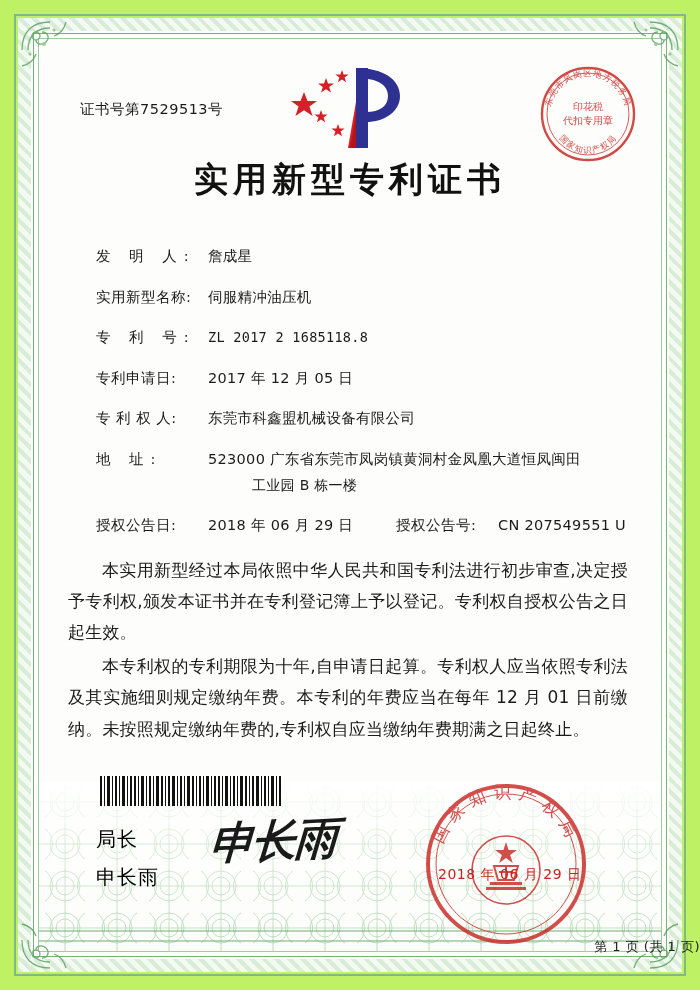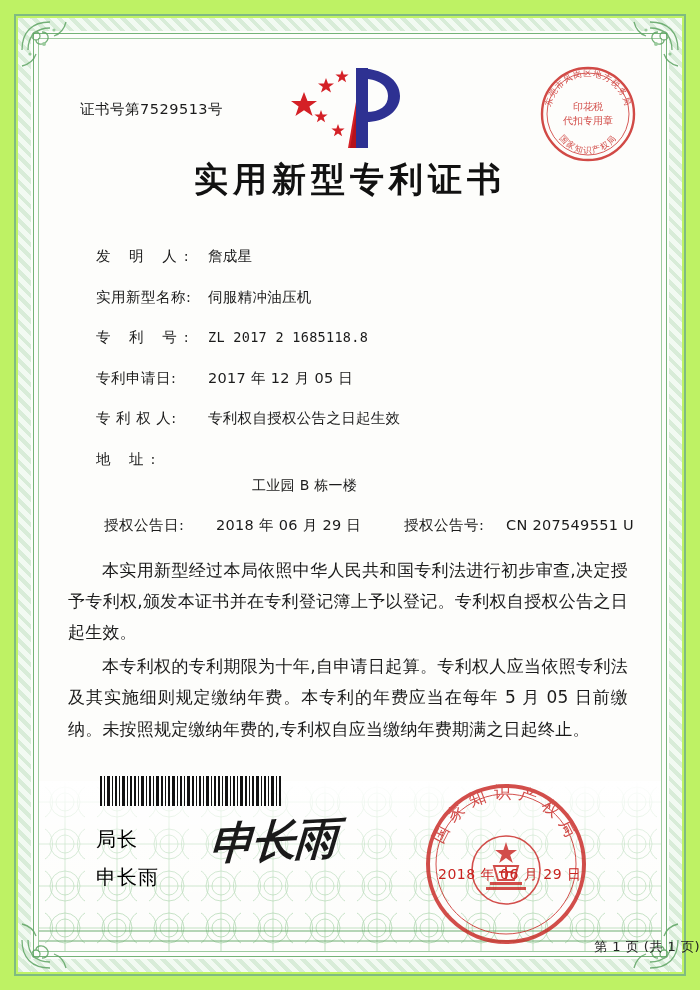--- a/index.html
+++ b/index.html
@@ -149,21 +149,21 @@
   }
 
   .two-col {
     display: flex;
     margin-bottom: 22px;
   }
   .two-col .col {
     display: flex;
     align-items: baseline;
   }
-  .two-col .col.left { width: 300px; margin-left: 8px; }
+  .two-col .col.left { width: 300px; }
   .two-col .col .f-label { width: 112px; flex: 0 0 112px; }
   .two-col .col.right .f-label { width: 102px; flex: 0 0 102px; }
 
   
   .paras {
     margin: 22px 20px 0 16px;
     font-size: 17px;
     line-height: 1.85;
     text-align: justify;
     letter-spacing: 0.2px;
@@ -334,44 +334,45 @@
         <div class="f-value mono">ZL 2017 2 1685118.8</div>
       </div>
 
       <div class="field-row">
         <div class="f-label">专利申请日:</div>
         <div class="f-value">2017 年 12 月 05 日</div>
       </div>
 
       <div class="field-row">
         <div class="f-label">专 利 权 人:</div>
-        <div class="f-value">专利权自授权公告之日起生效</div>
+        <div class="f-value">东莞市科鑫盟机械设备有限公司</div>
       </div>
 
       <div class="field-row">
         <div class="f-label spaced">地  址:</div>
+        <div class="f-value">523000  广东省东莞市凤岗镇黄洞村金凤凰大道恒凤闽田</div>
       </div>
 
       <div class="addr-line2">工业园 B 栋一楼</div>
 
       <div class="two-col">
         <div class="col left">
           <div class="f-label">授权公告日:</div>
           <div class="f-value">2018 年 06 月 29 日</div>
         </div>
         <div class="col right">
           <div class="f-label">授权公告号:</div>
           <div class="f-value">CN 207549551 U</div>
         </div>
       </div>
     </div>
 
     <div class="paras">
       <p>本实用新型经过本局依照中华人民共和国专利法进行初步审查,决定授予专利权,颁发本证书并在专利登记簿上予以登记。专利权自授权公告之日起生效。</p>
-      <p>本专利权的专利期限为十年,自申请日起算。专利权人应当依照专利法及其实施细则规定缴纳年费。本专利的年费应当在每年 5 月 05 日前缴纳。未按照规定缴纳年费的,专利权自应当缴纳年费期满之日起终止。</p>
+      <p>本专利权的专利期限为十年,自申请日起算。专利权人应当依照专利法及其实施细则规定缴纳年费。本专利的年费应当在每年 12 月 01 日前缴纳。未按照规定缴纳年费的,专利权自应当缴纳年费期满之日起终止。</p>
     </div>
   </div>
 
   <svg class="emblem" viewBox="0 0 124 92">
     <g fill="#d42026">
       <polygon points="16,30 19.5,39 29,39 21.4,44.6 24.6,54 16,48.2 7.4,54 10.6,44.6 3,39 12.5,39"></polygon>
       <polygon points="38,16 40,21.5 46,21.5 41.2,25 43,30.6 38,27.2 33,30.6 34.8,25 30,21.5 36,21.5"></polygon>
       <polygon points="54,8 55.6,12.6 60.6,12.6 56.6,15.6 58.1,20.3 54,17.4 49.9,20.3 51.4,15.6 47.4,12.6 52.4,12.6"></polygon>
       <polygon points="33,48 34.6,52.6 39.6,52.6 35.6,55.6 37.1,60.3 33,57.4 28.9,60.3 30.4,55.6 26.4,52.6 31.4,52.6"></polygon>
       <polygon points="50,62 51.6,66.6 56.6,66.6 52.6,69.6 54.1,74.3 50,71.4 45.9,74.3 47.4,69.6 43.4,66.6 48.4,66.6"></polygon>

